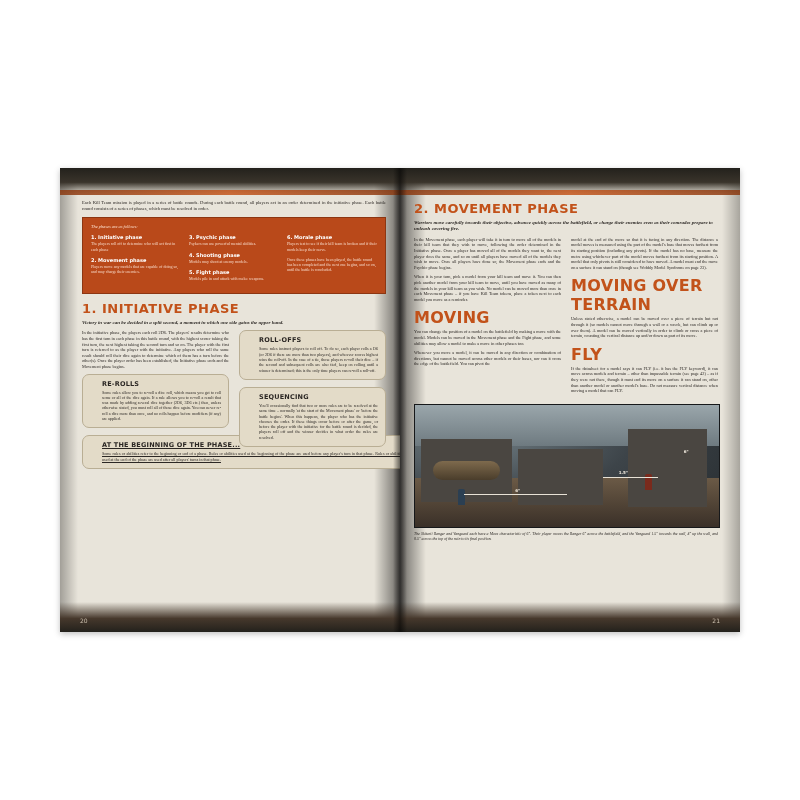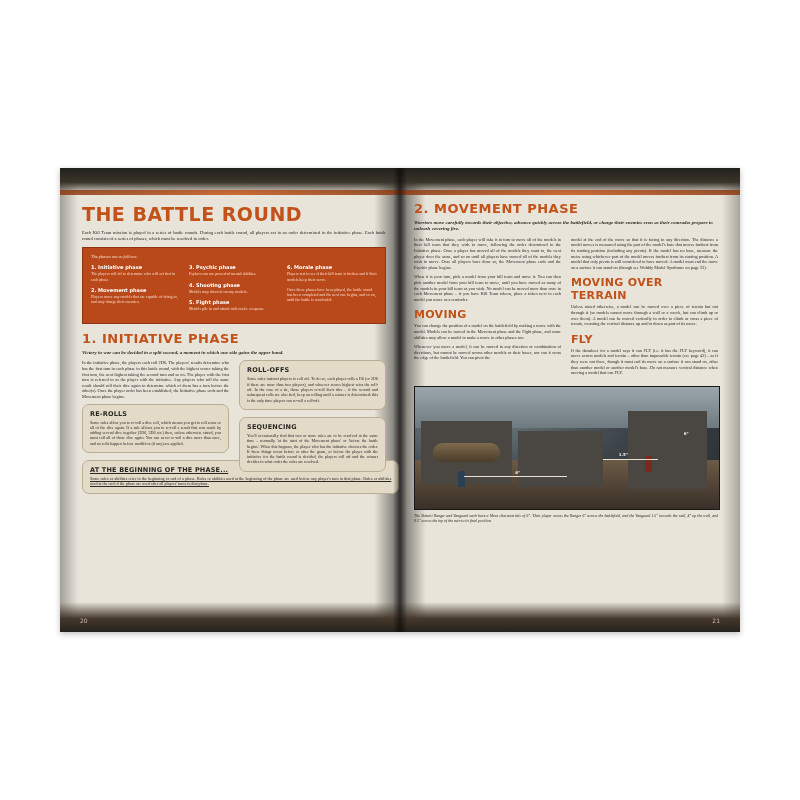--- a/index.html
+++ b/index.html
@@ -55,21 +55,21 @@
     font-family:"DejaVu Sans",sans-serif;
     font-weight:bold;
     letter-spacing:.5px;
     color:#c2521a;
     text-transform:uppercase;
   }
   .title-main{font-size:19px;line-height:20px;margin:4px 0 6px 0;}
   .title-right{font-size:13px;line-height:14px;margin:2px 0 4px 0;}
   .h2{
     font-family:"DejaVu Sans",sans-serif;font-weight:bold;
-    color:#c2521a;text-transform:uppercase;font-size:11px;letter-spacing:.3px;
+    color:#c2521a;text-transform:uppercase;font-size:16px;letter-spacing:.3px;
     margin:6px 5px 2px 0;
   }
   .h3{
     font-family:"DejaVu Sans",sans-serif;font-weight:bold;
     color:#2b2724;font-size:6.5px;letter-spacing:.2px;text-transform:uppercase;
     margin:4px 0 2px 0;
   }
   .lead{font-size:4.6px;line-height:6.2px;margin:0 0 5px 0;text-align:justify;}
   .sub{font-size:5px;line-height:6.4px;font-style:italic;margin:0 0 4px 0;font-weight:bold;}
   p.body{font-size:4.3px;line-height:5.6px;margin:0 0 4px 0;text-align:justify;}
@@ -89,21 +89,21 @@
 
   
   .cols2{display:flex;gap:10px;}
   .col{flex:1;}
 
   
   .callout{
     background:#e3dbc8;
     border:1px solid #b9ae94;
     border-radius:7px;
-    padding:5px 7px 6px 7px;
+    padding:5px 7px 6px 19px;
     margin:0 0 7px 0;
   }
   .callout .h3{margin-top:0;}
   .callout p{font-size:4.1px;line-height:5.3px;margin:0;text-align:justify;}
 
   
   .photo{
     position:relative;width:100%;height:122px;margin:6px 0 4px 0;
     background:
       radial-gradient(ellipse at 20% 30%, #6d7a80 0%, #3d4449 45%, #23282b 100%),
@@ -142,21 +142,20 @@
 
 <div class="stage">
   <div class="spread">
 
     <div class="page left">
       <div class="band-top"></div>
       <div class="rust-edge"></div>
       <div class="band-bottom"></div>
 
       <div class="page-inner">
-        <div class="h1 title-main">THE BATTLE ROUND</div>
 
         <p class="lead">Each Kill Team mission is played in a series of battle rounds. During each battle round, all players act in an order determined in the initiative phase. Each battle round consists of a series of phases, which must be resolved in order.</p>
 
         <div class="phasebox">
           <div class="pb-title">The phases are as follows:</div>
           <div class="pb-grid">
             <div class="pb-col">
               <div class="pb-item">
                 <span class="n">1. Initiative phase</span>
                 <span class="d">The players roll off to determine who will act first in each phase</span>

